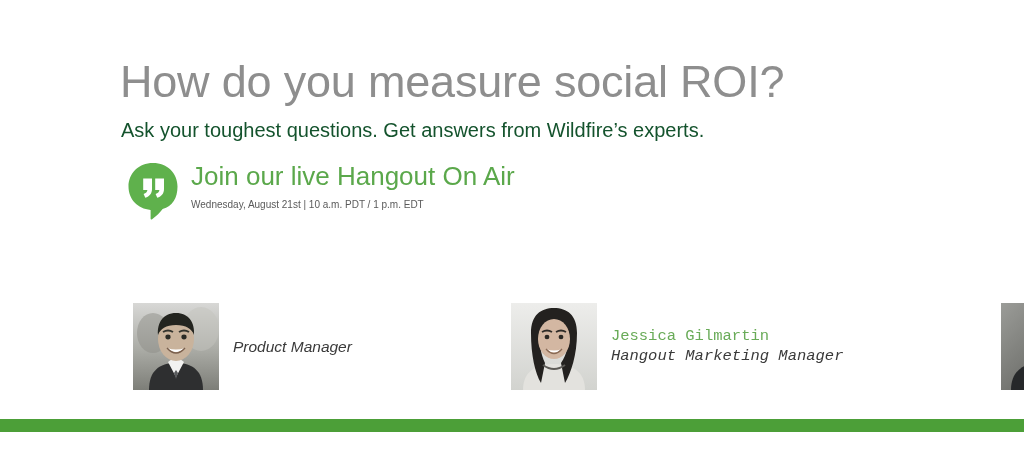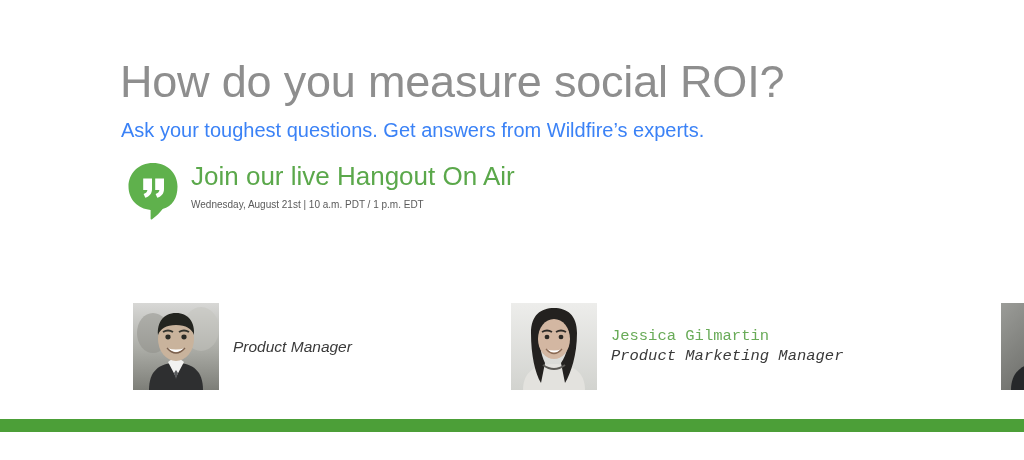--- a/index.html
+++ b/index.html
@@ -34,21 +34,21 @@
     white-space: nowrap;
     line-height: 1.05;
   }
 
   .subhead {
     position: absolute;
     left: 121px;
     top: 118px;
     font-size: 20px;
     font-weight: 400;
-    color: #3b82f6;
+    color: #14532d;
     white-space: nowrap;
     line-height: 1.2;
   }
 
   
   .hangout-row {
     position: absolute;
     left: 127px;
     top: 160px;
     display: flex;
@@ -224,21 +224,21 @@
           <ellipse cx="50" cy="34" rx="2.4" ry="2.2" fill="#2c2925"></ellipse>
           <path d="M31 29 Q36 26 41 29" stroke="#2f2c28" stroke-width="1.8" fill="none"></path>
           <path d="M45 29 Q50 26 55 29" stroke="#2f2c28" stroke-width="1.8" fill="none"></path>
           <path d="M35 46 Q43 53 51 46 Q43 49 35 46 Z" fill="#ffffff"></path>
           <path d="M35 46 Q43 55 51 46" stroke="#8a6a55" stroke-width="1.3" fill="none"></path>
           <path d="M32 62 Q43 70 54 62" stroke="#5d5b57" stroke-width="2" fill="none"></path>
         </svg>
       </div>
       <div class="speaker-info">
         <div class="speaker-name">Jessica Gilmartin</div>
-        <div class="speaker-title">Product Marketing Manager</div>
+        <div class="speaker-title">Hangout Marketing Manager</div>
       </div>
     </div>
 
     <div class="speaker speaker-3">
       <div class="portrait">
         <svg viewBox="0 0 86 87" width="86" height="87" aria-hidden="true">
           <defs>
             <linearGradient id="bg3" x1="0" y1="0" x2="1" y2="1">
               <stop offset="0%" stop-color="#9b9c98"></stop>
               <stop offset="60%" stop-color="#70716d"></stop>

